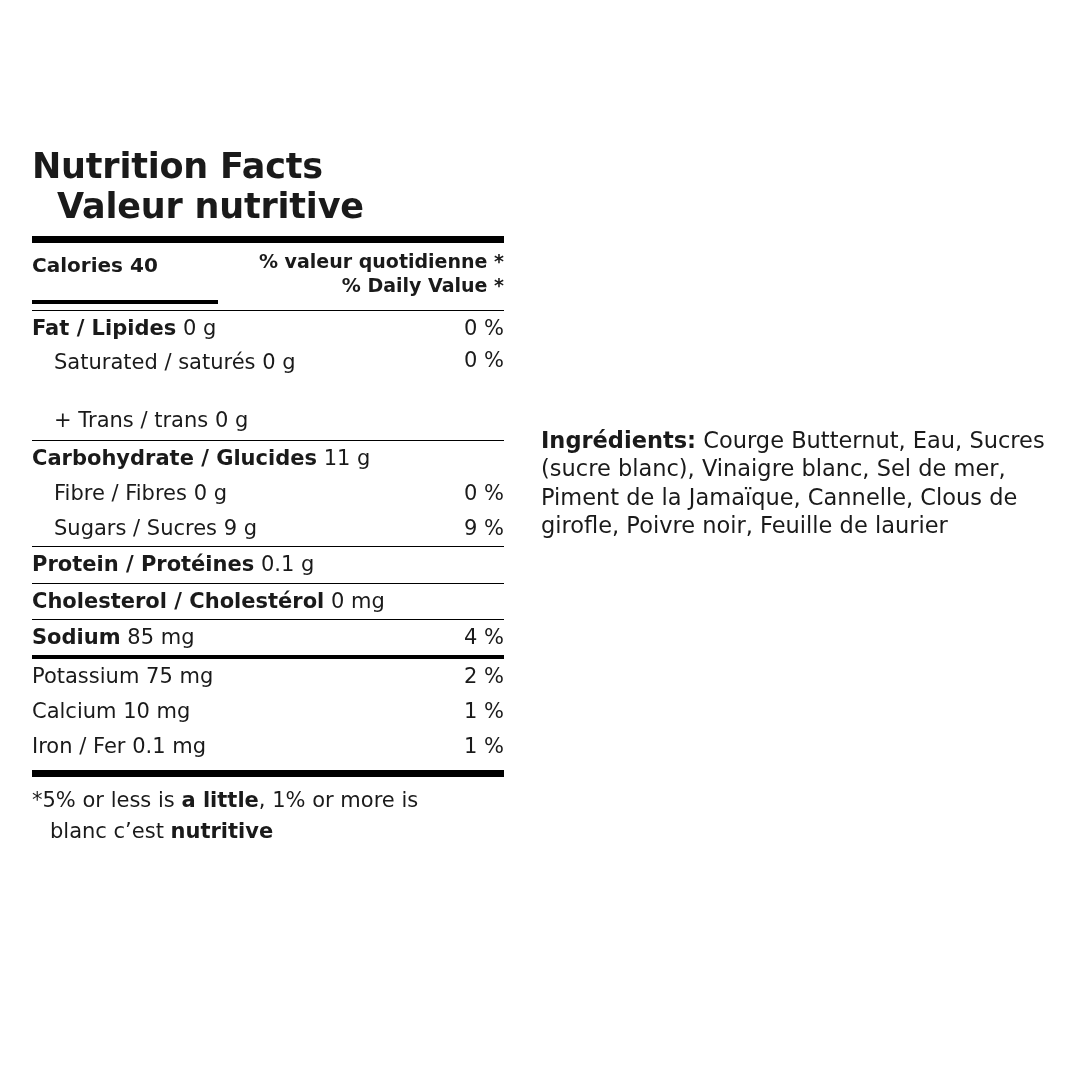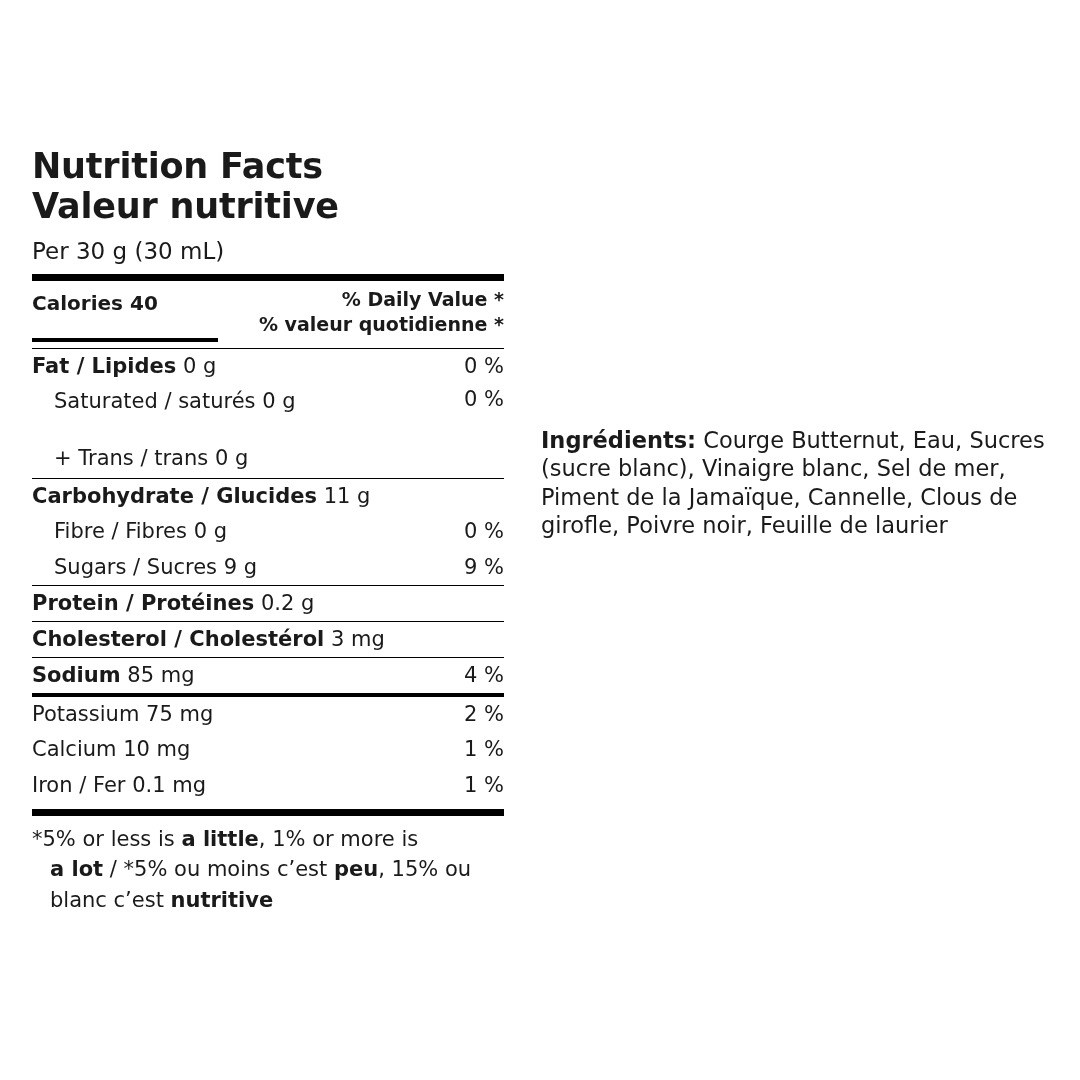--- a/index.html
+++ b/index.html
@@ -29,20 +29,21 @@
     font-weight: bold;
     line-height: 1.08;
     letter-spacing: -0.2px;
   }
   .title-fr {
     font-size: 35px;
     font-weight: bold;
     line-height: 1.08;
     letter-spacing: -0.2px;
     margin-top: 2px;
+    margin-left: 25px;
   }
   .serving {
     font-size: 23px;
     line-height: 1.32;
     margin-top: 10px;
     font-weight: 400;
   }
 
   .rule-thick {
     border-top: 7px solid #000;
@@ -133,33 +134,32 @@
 </style>
 </head>
 <body>
 
 <div id="nutrition-panel">
 
   <div class="title-en">Nutrition Facts</div>
   <div class="title-fr">Valeur nutritive</div>
 
   <div class="serving">
-    <div>Per 30 g (30 mL)</div>
   </div>
 
   <div class="rule-thick"></div>
 
   <div class="cal-row">
     <div class="cal-left">
       <span>Calories</span>
       <span>40</span>
     </div>
     <div class="cal-right">
+      <div>% valeur quotidienne *</div>
       <div>% Daily Value *</div>
-      <div>% valeur quotidienne *</div>
     </div>
   </div>
   <div class="cal-underline"></div>
 
   <div class="rule-thin" style="margin-top:6px;"></div>
 
   <div class="row">
     <span class="label"><b>Fat / Lipides</b> <span>0 g</span></span>
     <span class="dv">0 %</span>
   </div>
@@ -185,28 +185,28 @@
   </div>
 
   <div class="row">
     <span class="label indent"><span>Sugars / Sucres</span> <span>9 g</span></span>
     <span class="dv">9 %</span>
   </div>
 
   <div class="rule-thin"></div>
 
   <div class="row">
-    <span class="label"><b>Protein / Protéines</b> <span>0.2 g</span></span>
+    <span class="label"><b>Protein / Protéines</b> <span>0.1 g</span></span>
     <span class="dv"></span>
   </div>
 
   <div class="rule-thin"></div>
 
   <div class="row">
-    <span class="label"><b>Cholesterol / Cholestérol</b> <span>3 mg</span></span>
+    <span class="label"><b>Cholesterol / Cholestérol</b> <span>0 mg</span></span>
     <span class="dv"></span>
   </div>
 
   <div class="rule-thin"></div>
 
   <div class="row">
     <span class="label"><b>Sodium</b> <span>85 mg</span></span>
     <span class="dv">4 %</span>
   </div>
 
@@ -224,20 +224,19 @@
 
   <div class="row">
     <span class="label"><span>Iron / Fer</span> <span>0.1 mg</span></span>
     <span class="dv">1 %</span>
   </div>
 
   <div class="rule-bottom-thick" style="margin-top:6px;"></div>
 
   <div class="footnote">
     <span><span>*5% or less is </span><b>a little</b><span>, 1% or more is</span></span>
-    <span class="ind"><b>a lot</b><span> / *5% ou moins c’est </span><b>peu</b><span>, 15% ou</span></span>
     <span class="ind"><span>blanc c’est </span><b>nutritive</b></span>
   </div>
 </div>
 
 <div id="ingredients-block">
   <p class="ing-fr"><span class="lead">Ingrédients:</span><span> Courge Butternut, Eau, Sucres (sucre blanc), Vinaigre blanc, Sel de mer, Piment de la Jamaïque, Cannelle, Clous de girofle, Poivre noir, Feuille de laurier</span></p>
 </div>
 
 </body></html>

